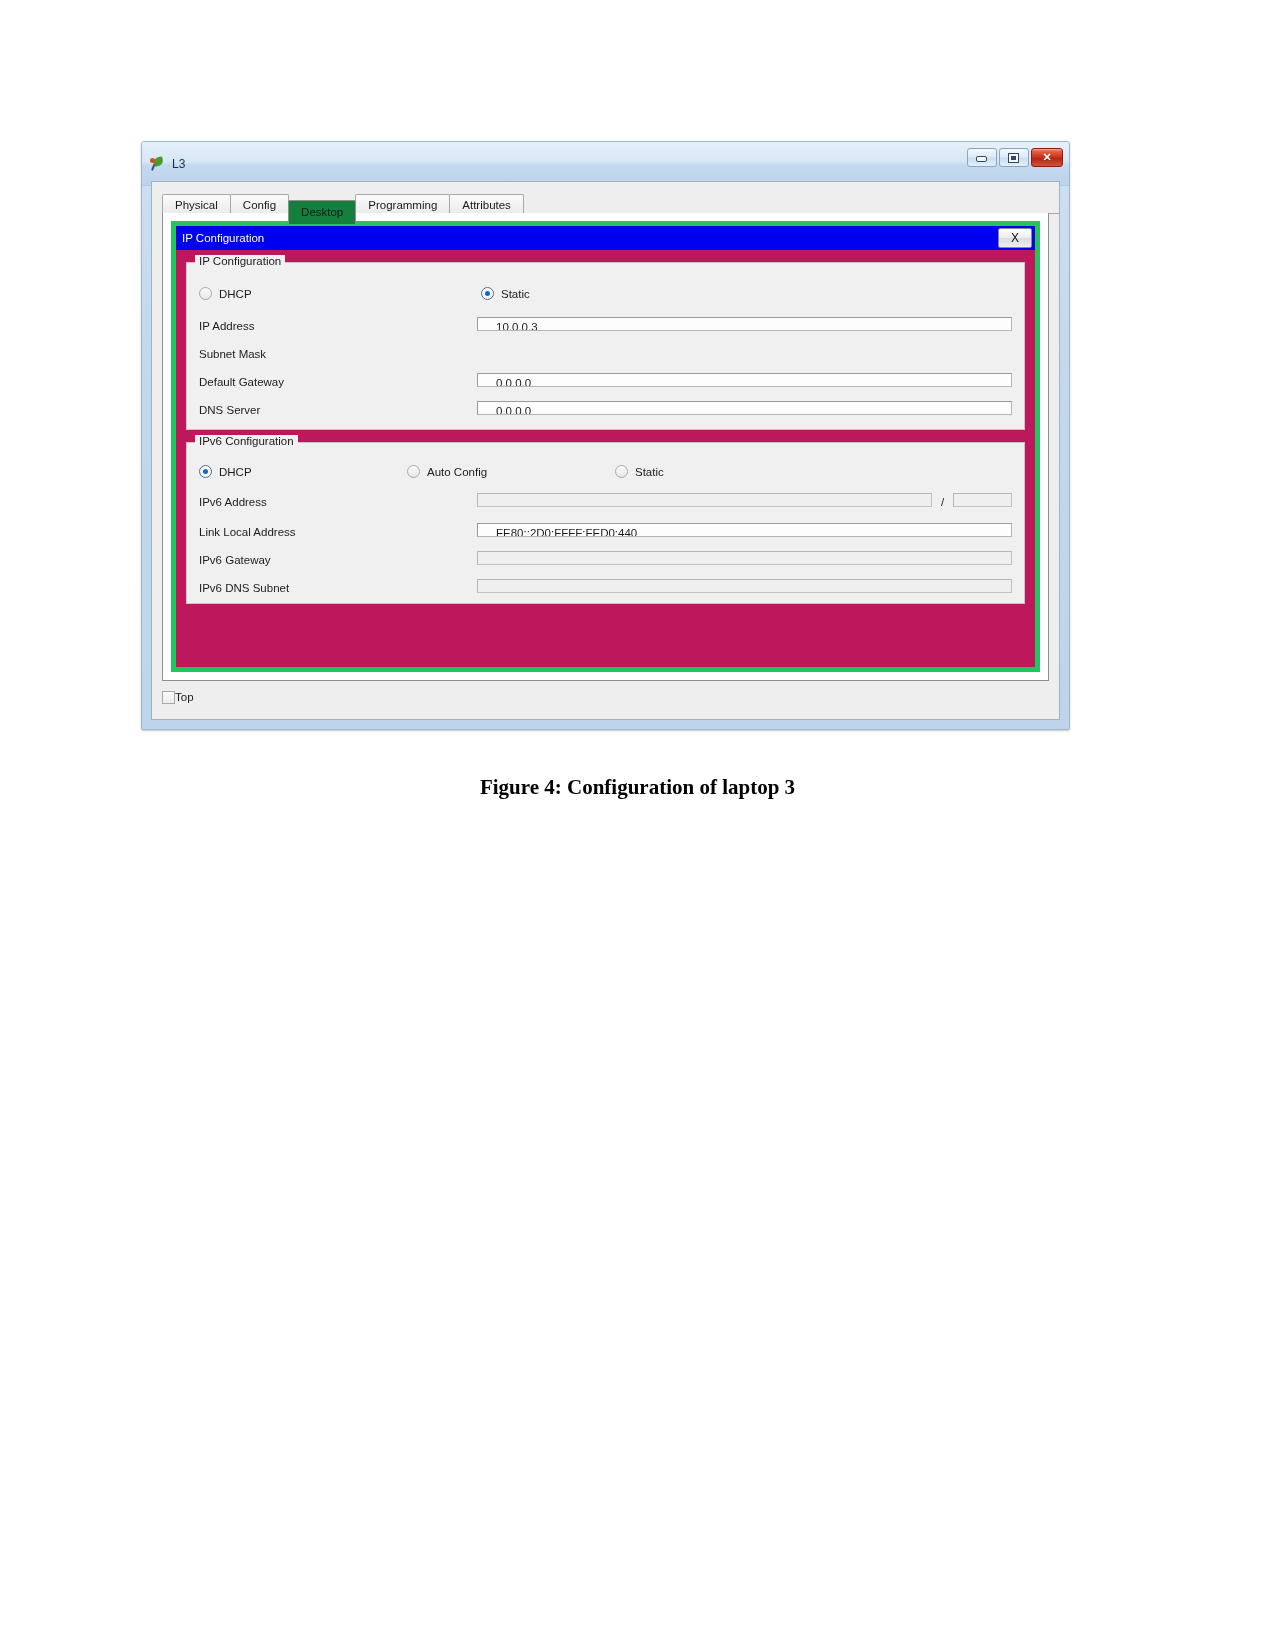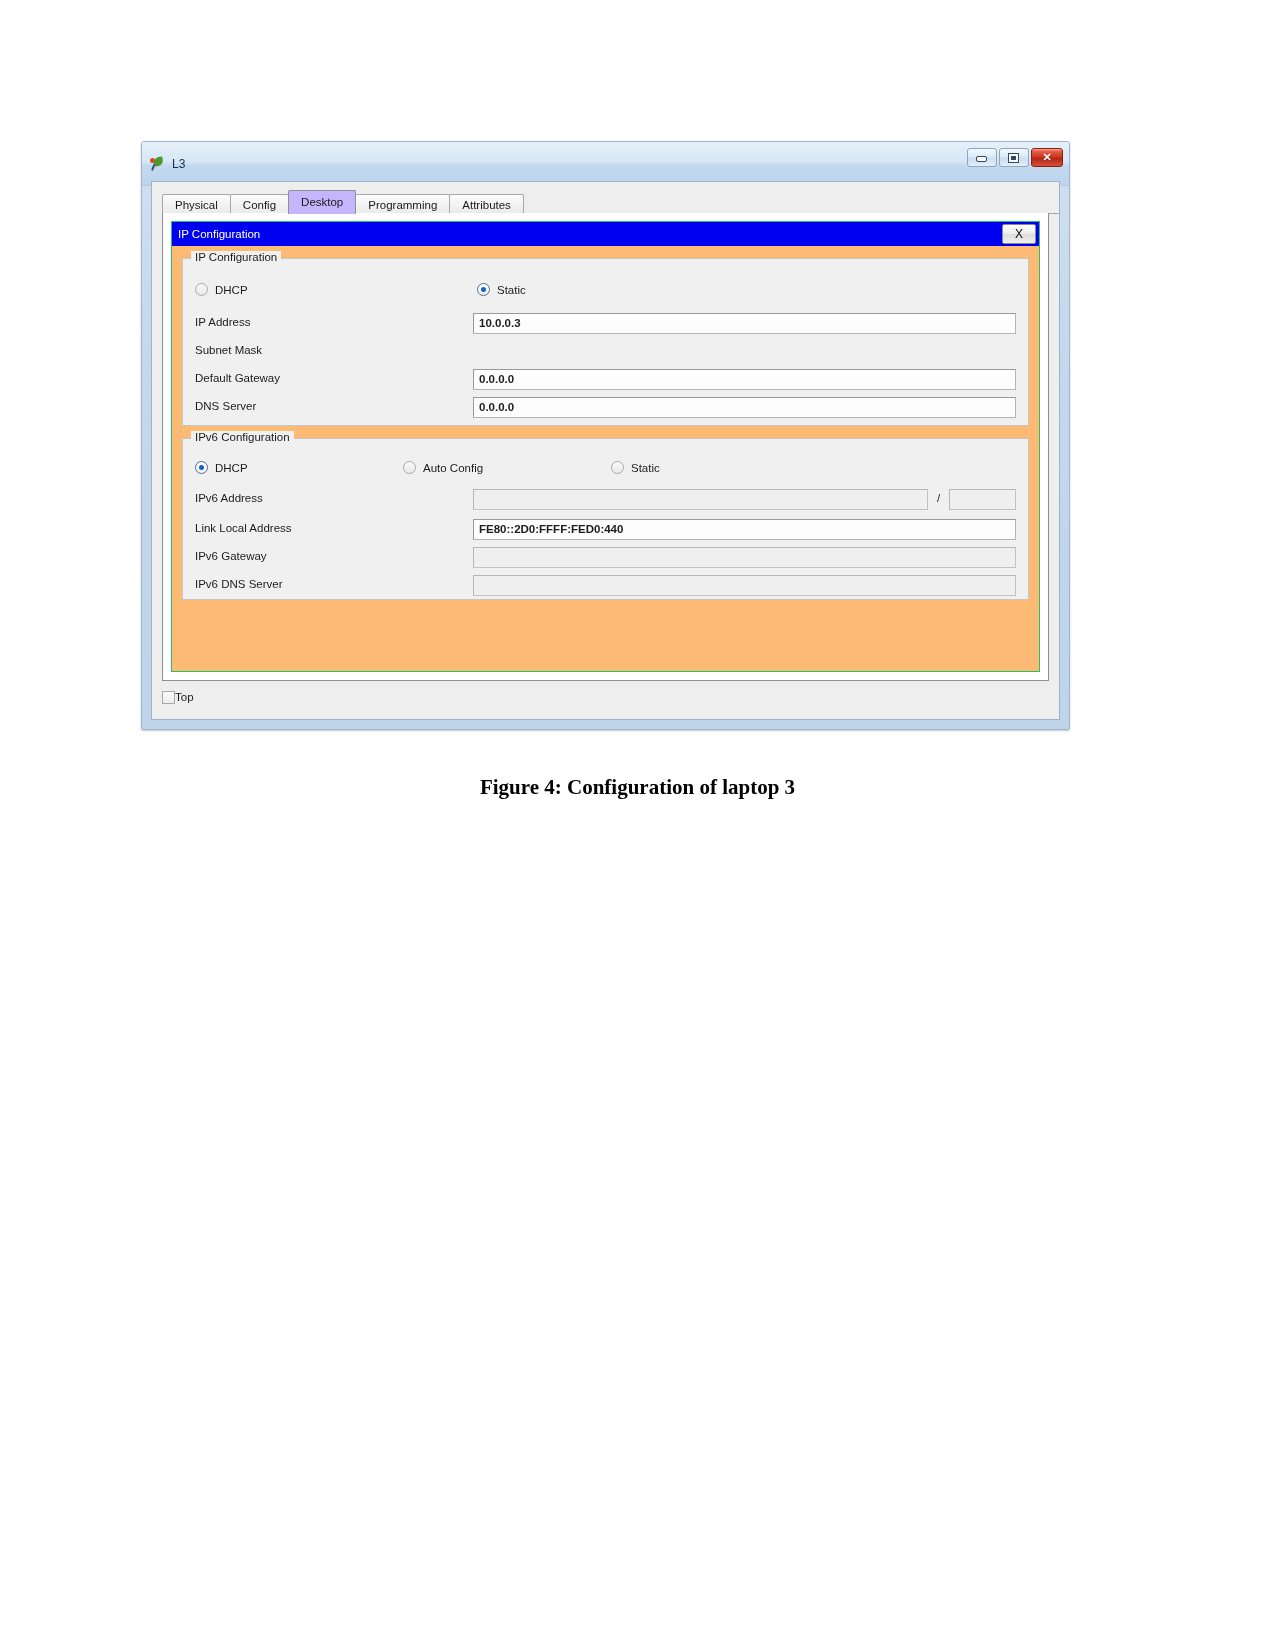--- a/index.html
+++ b/index.html
@@ -160,24 +160,24 @@
     border: 1px solid #a8a8a8;
     border-bottom: none;
     margin-right: -1px;
     border-radius: 2px 2px 0 0;
     box-sizing: border-box;
     position: relative;
     top: 1px;
     white-space: nowrap;
   }
   .tab.active {
-    background: #c4b5fd;
+    background: #15803d;
     height: 24px;
     line-height: 23px;
-    top: 1px;
+    top: 11px;
     z-index: 3;
     border-color: #8f8f8f;
     font-weight: normal;
   }
 
   
   #tab-panel {
     position: absolute;
     left: 10px;
     top: 31px;
@@ -187,22 +187,22 @@
     border: 1px solid #8f8f8f;
     border-top: none;
     box-sizing: border-box;
   }
   #inner-frame {
     position: absolute;
     left: 8px;
     top: 8px;
     right: 8px;
     bottom: 8px;
-    background: #fdba74;
-    border: 1px solid #22c55e;
+    background: #be185d;
+    border: 5px solid #22c55e;
     box-sizing: border-box;
     overflow: hidden;
   }
 
   
   #dlg-title {
     height: 24px;
     background: #0000f0;
     display: flex;
     align-items: center;
@@ -293,33 +293,32 @@
   .field-label {
     position: absolute;
     left: 12px;
     top: 3px;
     font-size: 11.5px;
     color: #1c1c1c;
     white-space: nowrap;
   }
   .field-input {
     position: absolute;
-    height: 21px;
+    height: 14px;
     background: #fdfdfd;
     border: 1px solid #b5b5b5;
     border-top-color: #9a9a9a;
     border-left-color: #9a9a9a;
     box-sizing: border-box;
     font-size: 11.5px;
     color: #1c1c1c;
     line-height: 19px;
-    padding-left: 5px;
+    padding-left: 18px;
     overflow: hidden;
     white-space: nowrap;
-    font-weight: bold;
   }
   .field-input.disabled {
     background: #efefef;
     color: #8a8a8a;
     border-color: #c2c2c2;
     border-top-color: #b6b6b6;
     border-left-color: #b6b6b6;
   }
   .slash {
     position: absolute;
@@ -463,21 +462,21 @@
 
           <div class="field-row" style="top:80px;">
             <span class="field-label">Link Local Address</span>
             <div class="field-input" style="left:290px; right:12px;">FE80::2D0:FFFF:FED0:440</div>
           </div>
           <div class="field-row" style="top:108px;">
             <span class="field-label">IPv6 Gateway</span>
             <div class="field-input disabled" style="left:290px; right:12px;"></div>
           </div>
           <div class="field-row" style="top:136px;">
-            <span class="field-label">IPv6 DNS Server</span>
+            <span class="field-label">IPv6 DNS Subnet</span>
             <div class="field-input disabled" style="left:290px; right:12px;"></div>
           </div>
         </div>
 
       </div>
     </div>
 
     <div id="bottom-bar">
       <span id="top-checkbox"></span>
       <span id="top-label">Top</span>

